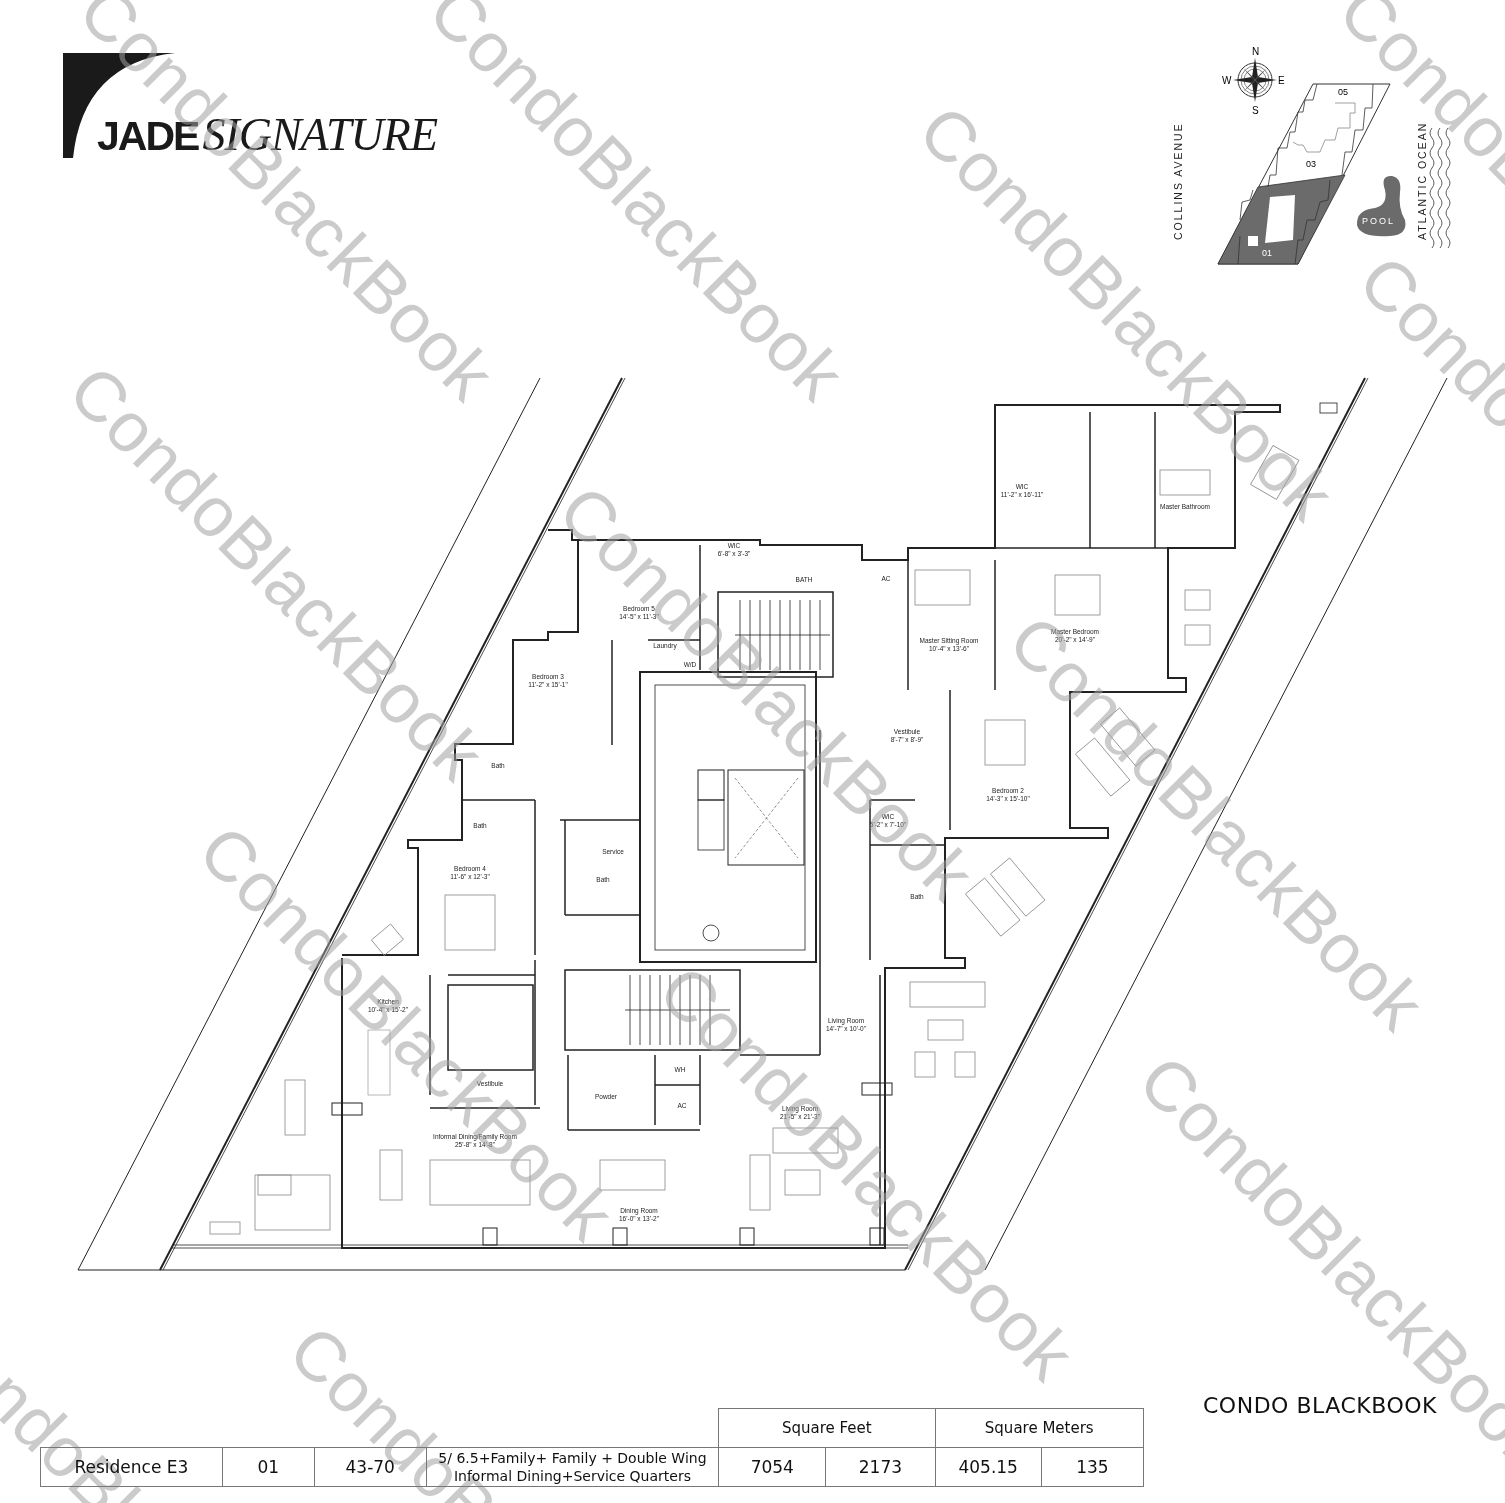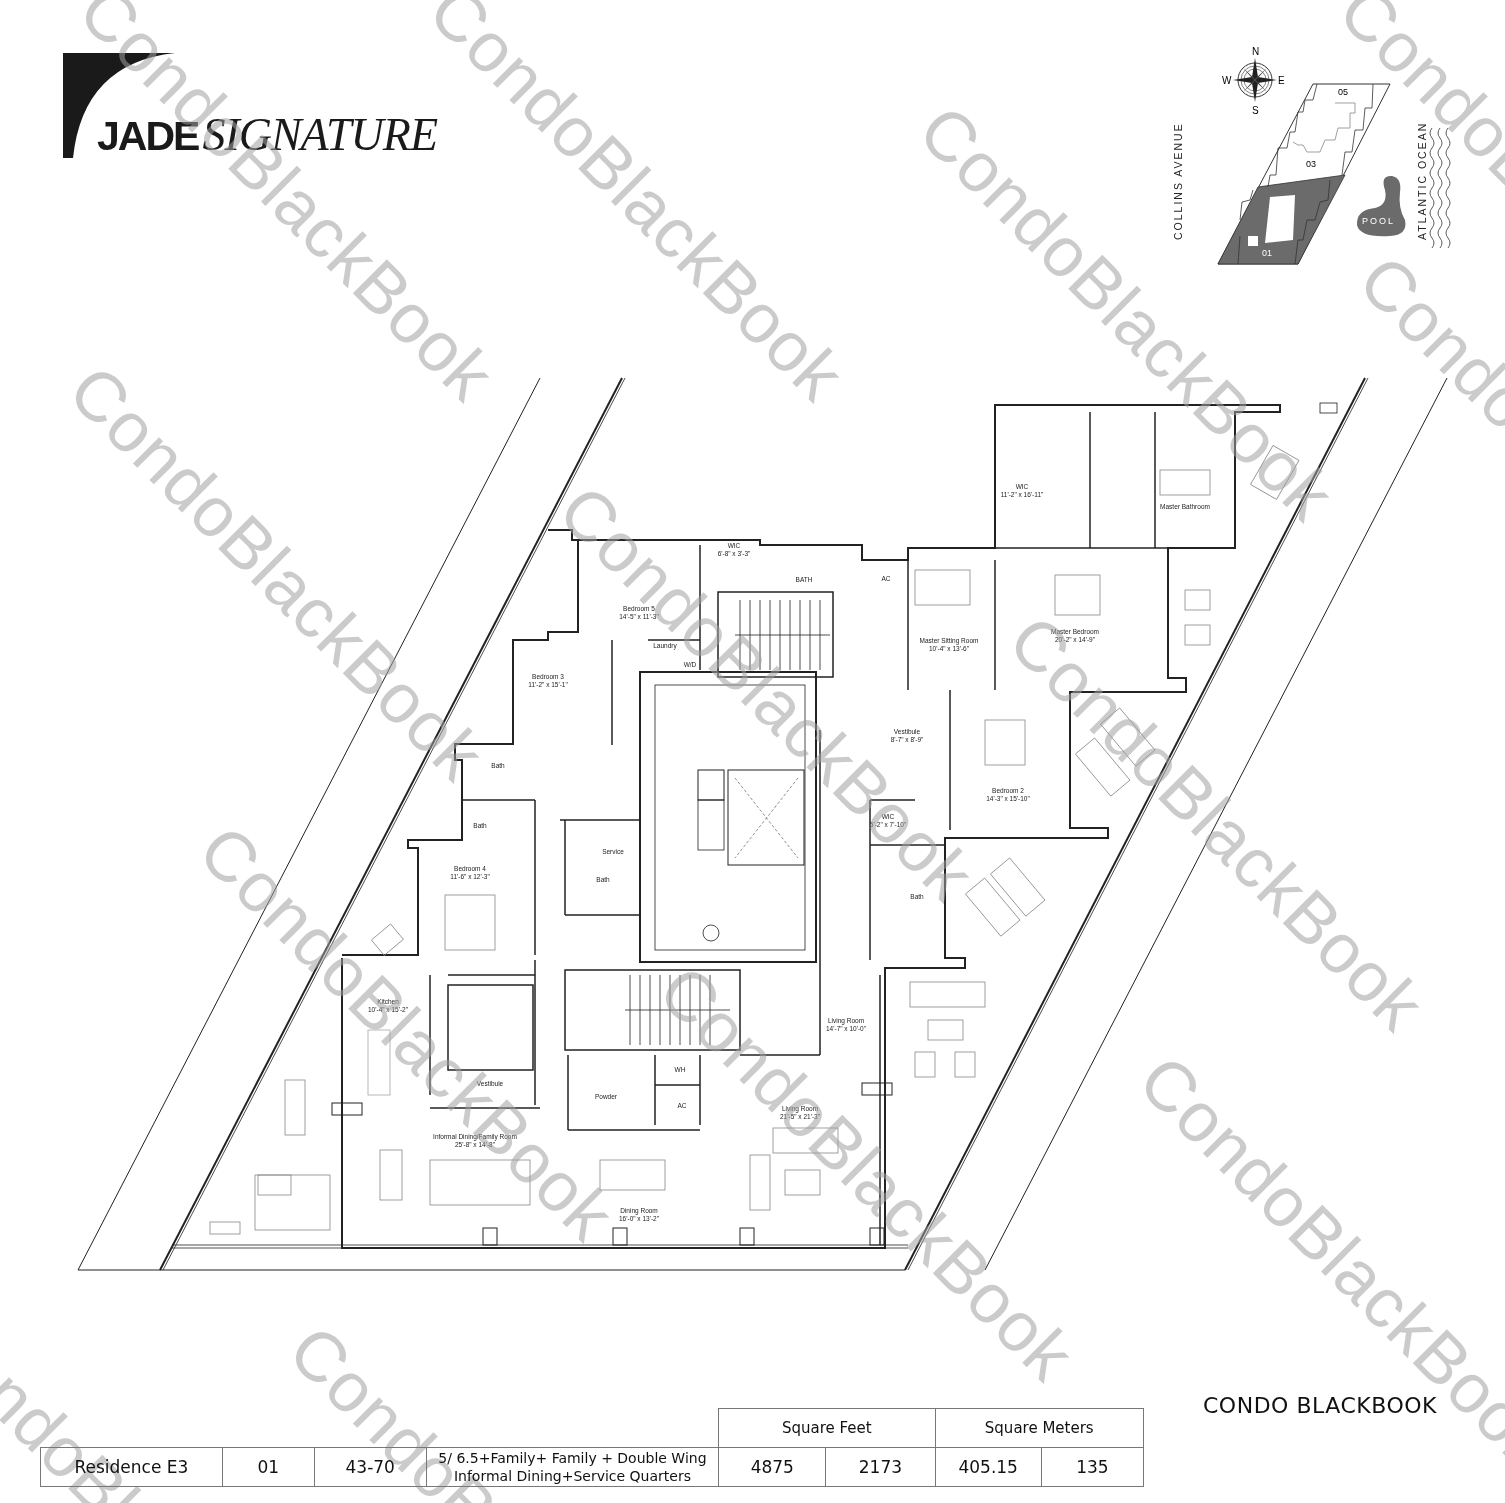--- a/index.html
+++ b/index.html
@@ -364,21 +364,21 @@
     <td class="group-cell" colspan="2">Square Meters</td>
   </tr>
   <tr>
     <td class="val-cell">Residence E3</td>
     <td class="val-cell">01</td>
     <td class="val-cell">43-70</td>
     <td class="val-cell bb-cell">
       <div>5/ 6.5+Family+ Family + Double Wing</div>
       <div>Informal Dining+Service Quarters</div>
     </td>
-    <td class="val-cell">4875</td>
+    <td class="val-cell">7054</td>
     <td class="val-cell">2173</td>
     <td class="val-cell">405.15</td>
     <td class="val-cell">135</td>
   </tr>
 </tbody>
   </table>
 
 <div class="abs brand">
   <div class="brand-name"><span>CONDO</span> <b>BLACKBOOK</b></div>
 </div>

